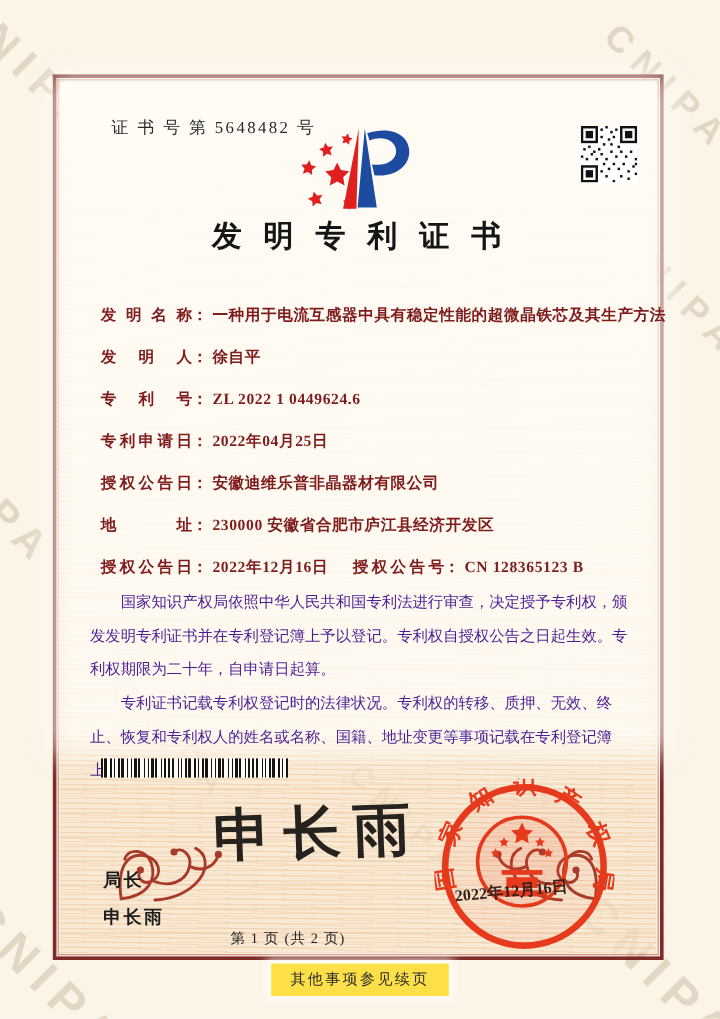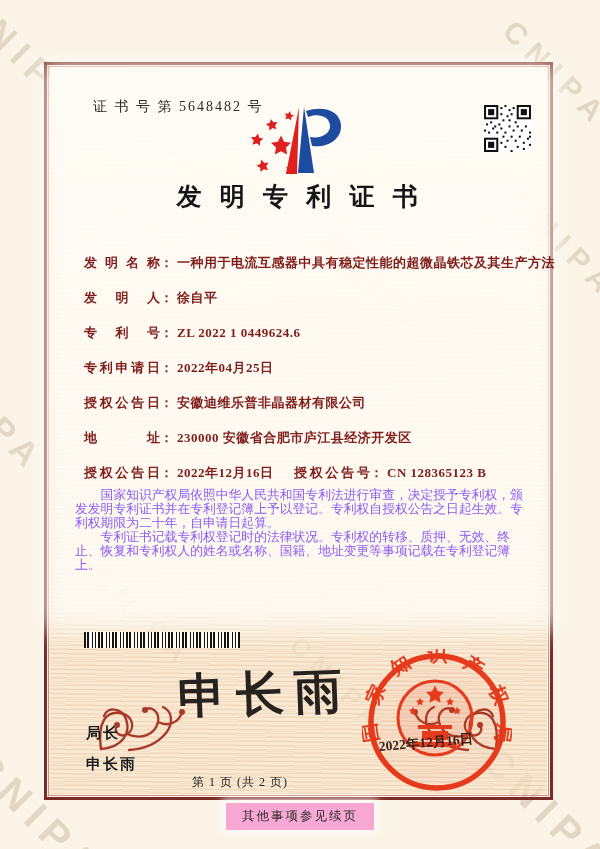--- a/index.html
+++ b/index.html
@@ -26,36 +26,36 @@
   .title{position:absolute;left:0;top:180px;width:600px;text-align:center;font-size:25px;
          font-weight:bold;color:#151515;letter-spacing:6px;}
   .qr{position:absolute;left:484px;top:105px;width:47px;height:47px;background:#fff;}
   .logo{position:absolute;left:240px;top:103px;}
   .rows{position:absolute;left:84px;top:254px;width:470px;}
   .frow{position:absolute;left:0;font-size:13px;font-weight:600;color:#7f1d1d;white-space:nowrap;}
   .flabel{display:inline-block;width:76px;text-align:justify;text-align-last:justify;
           vertical-align:bottom;}
   .fcolon{display:inline-block;margin-right:4px;}
   .fvalue{letter-spacing:.5px;}
-  .paras{position:absolute;left:75px;top:488px;width:452px;font-size:12.8px;line-height:14px;
-         color:#8b5cf6;font-weight:500;}
+  .paras{position:absolute;left:75px;top:488px;width:452px;font-size:12.8px;line-height:28px;
+         color:#4c1d95;font-weight:500;}
   .paras p{margin:0;text-indent:2em;}
   .barcode{position:absolute;left:84px;top:632px;width:156px;height:16px;
      background:repeating-linear-gradient(90deg,#171310 0 2px,#fdfbf6 2px 3px,#171310 3px 5px,
         #fdfbf6 5px 8px,#171310 8px 9px,#fdfbf6 9px 11px,#171310 11px 12px,#fdfbf6 12px 14px);}
   .director{position:absolute;left:86px;top:686px;font-family:"Liberation Sans","DejaVu Sans",sans-serif;
             font-weight:bold;color:#1d1d1d;font-size:15px;margin-top:38px;}
   .director div{margin-bottom:12px;letter-spacing:2px;}
   .signature{position:absolute;left:178px;top:662px;font-size:48px;font-weight:600;color:#141210;
              letter-spacing:10px;transform:rotate(-2deg);opacity:.92;}
   .sealwrap{position:absolute;left:362px;top:649px;}
   .pagenum{position:absolute;left:0;top:774px;width:480px;text-align:center;font-size:12px;
            color:#222;letter-spacing:1px;}
   .footnote{position:absolute;left:0;top:803px;width:600px;text-align:center;z-index:3;}
-  .footnote span{display:inline-block;background:#f9a8d4;padding:5px 16px;font-size:12.5px;
+  .footnote span{display:inline-block;background:#fde047;padding:5px 16px;font-size:12.5px;
            color:#2a2a2a;letter-spacing:2px;box-shadow:0 0 8px 4px rgba(255,254,249,.9);font-family:Liberation Mono, monospace;}
   .flourish{position:absolute;z-index:4;}
   .flourish.bl{left:48px;bottom:44px;}
   .flourish.br{right:48px;bottom:44px;transform:scaleX(-1);}
 </style>
 </head>
 <body>
 
 <span class="wm" style="left:-18px;top:-14px;font-size:36px">CNIPA</span>
 <span class="wm" style="left:520px;top:14px;font-size:30px">CNIPA</span>

